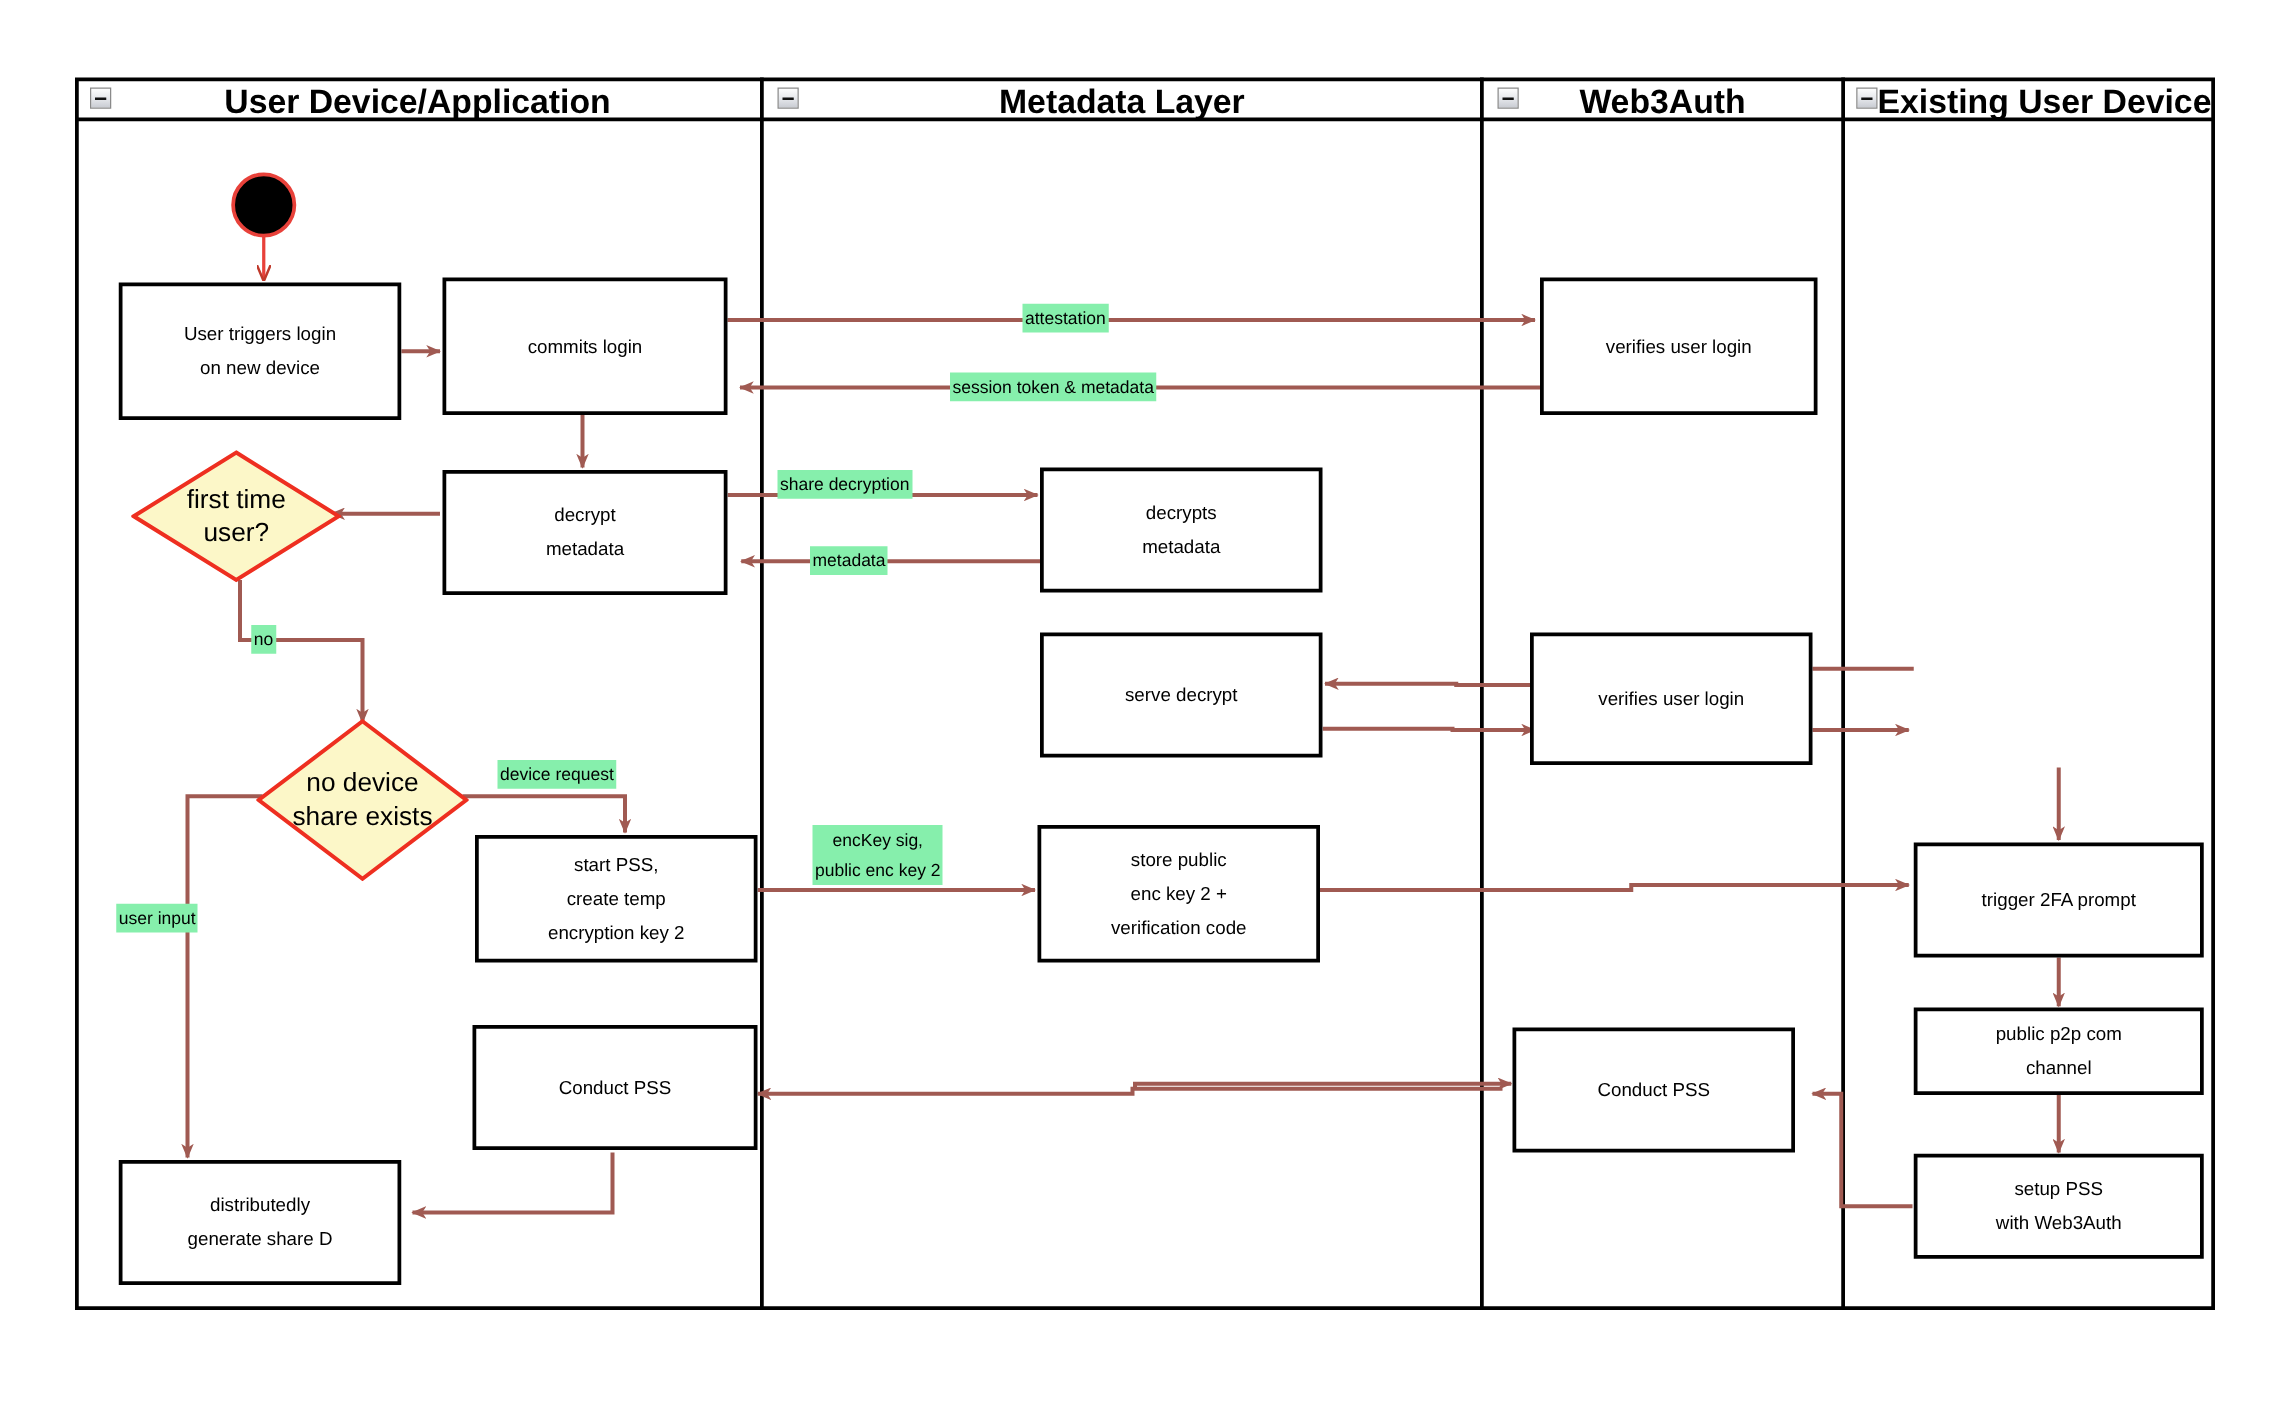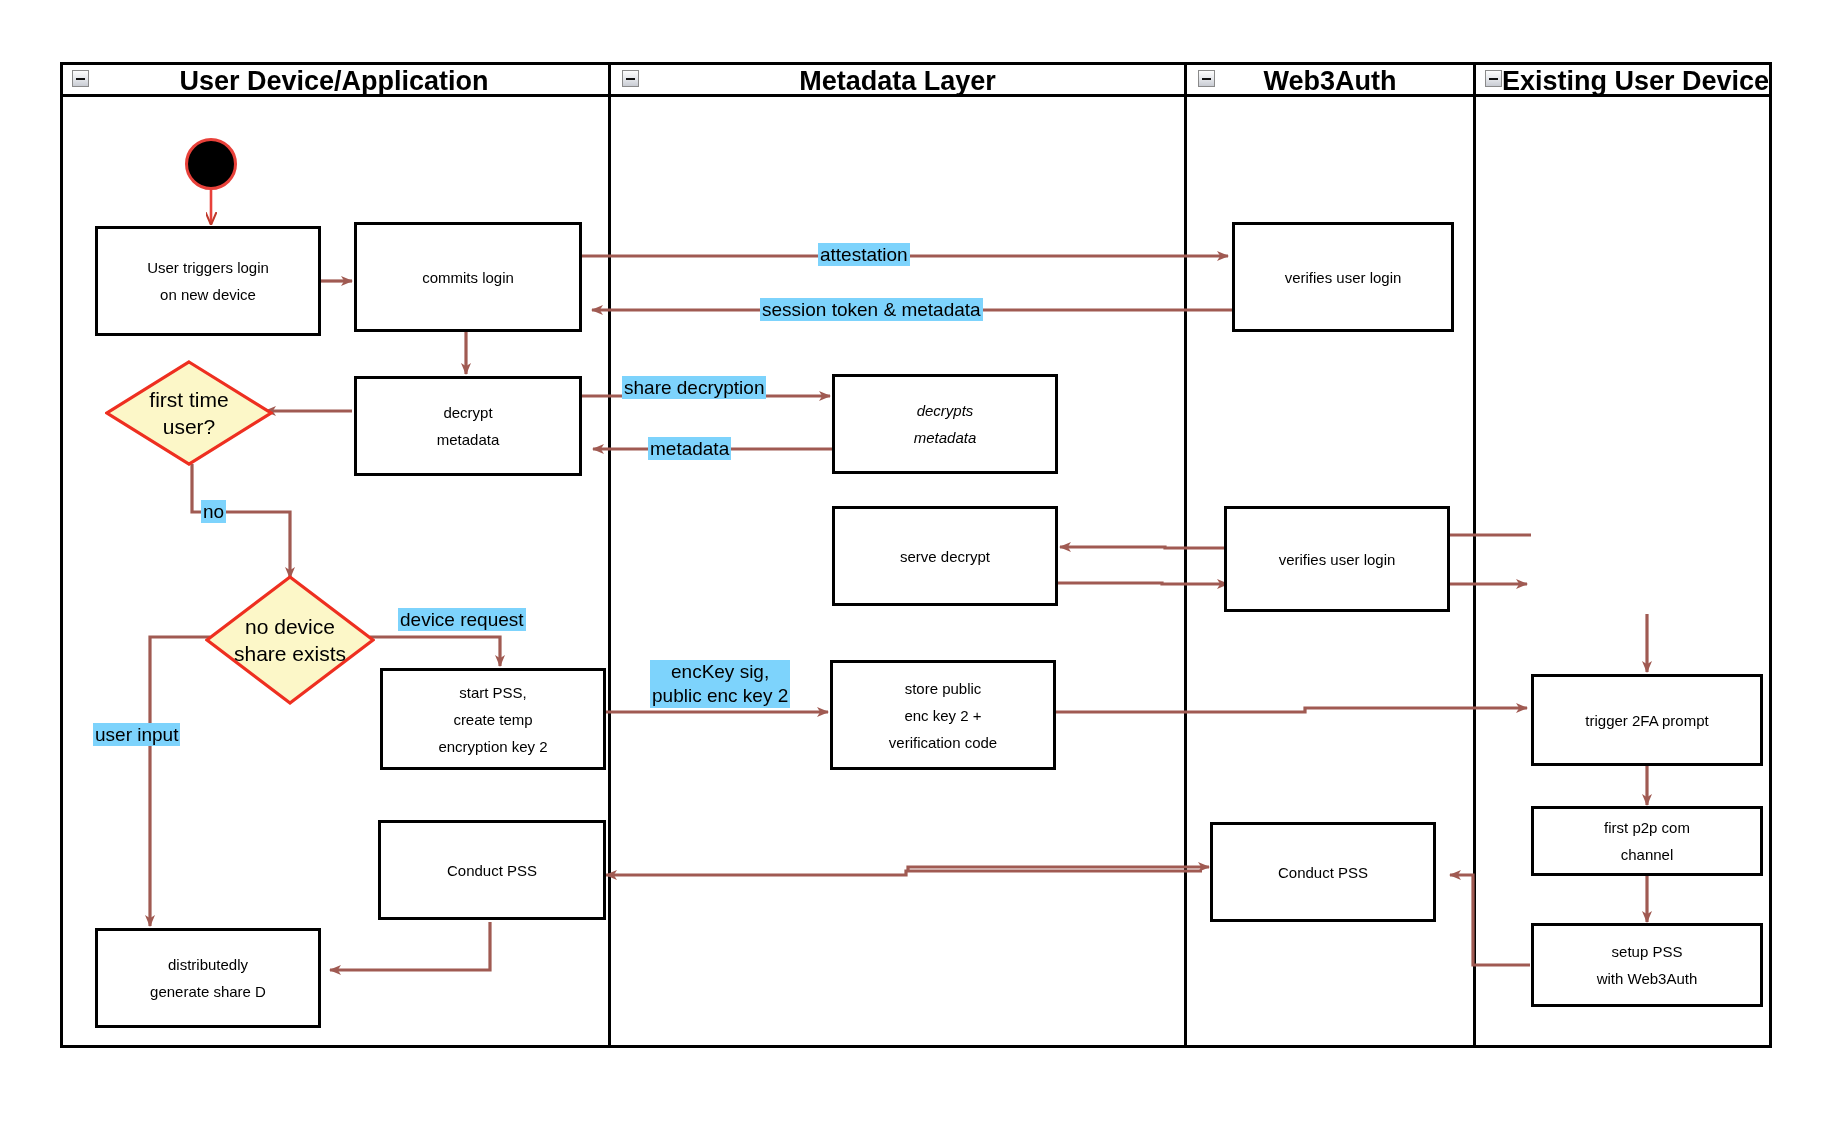--- a/index.html
+++ b/index.html
@@ -107,23 +107,23 @@
   }
   .start-node {
     position: absolute;
     border-radius: 50%;
     background: #000000;
     border: 3px solid #e8413a;
     box-sizing: border-box;
   }
   .edge-label {
     position: absolute;
-    font-size: 19px;
+    font-size: 14px;
     color: #000;
-    background: #7dd3fc;
+    background: #86efac;
     line-height: 23px;
     text-align: center;
     white-space: pre;
     padding: 0 2px;
   }
 </style>
 </head>
 <body>
 
 <div id="canvas">
@@ -249,21 +249,21 @@
 
   <div class="node" style="left:378px; top:820px; width:228px; height:100px;">
     <span style="white-space:pre-line;">Conduct PSS</span>
   </div>
 
   <div class="node" style="left:95px; top:928px; width:226px; height:100px;">
     <span style="white-space:pre-line;">distributedly
 generate share D</span>
   </div>
 
-  <div class="node" style="left:832px; top:374px; width:226px; height:100px;font-style:italic;">
+  <div class="node" style="left:832px; top:374px; width:226px; height:100px;">
     <span style="white-space:pre-line;">decrypts
 metadata</span>
   </div>
 
   <div class="node" style="left:832px; top:506px; width:226px; height:100px;">
     <span style="white-space:pre-line;">serve decrypt</span>
   </div>
 
   <div class="node" style="left:830px; top:660px; width:226px; height:110px;">
     <span style="white-space:pre-line;">store public
@@ -282,21 +282,21 @@
   <div class="node" style="left:1210px; top:822px; width:226px; height:100px;">
     <span style="white-space:pre-line;">Conduct PSS</span>
   </div>
 
 
   <div class="node" style="left:1531px; top:674px; width:232px; height:92px;">
     <span style="white-space:pre-line;text-align:right;">trigger 2FA prompt</span>
   </div>
 
   <div class="node" style="left:1531px; top:806px; width:232px; height:70px;">
-    <span style="white-space:pre-line;">first p2p com
+    <span style="white-space:pre-line;">public p2p com
 channel</span>
   </div>
 
   <div class="node" style="left:1531px; top:923px; width:232px; height:84px;">
     <span style="white-space:pre-line;">setup PSS
 with Web3Auth</span>
   </div>
 
   <div class="edge-label" style="left:818px; top:243px;">attestation</div>
 

